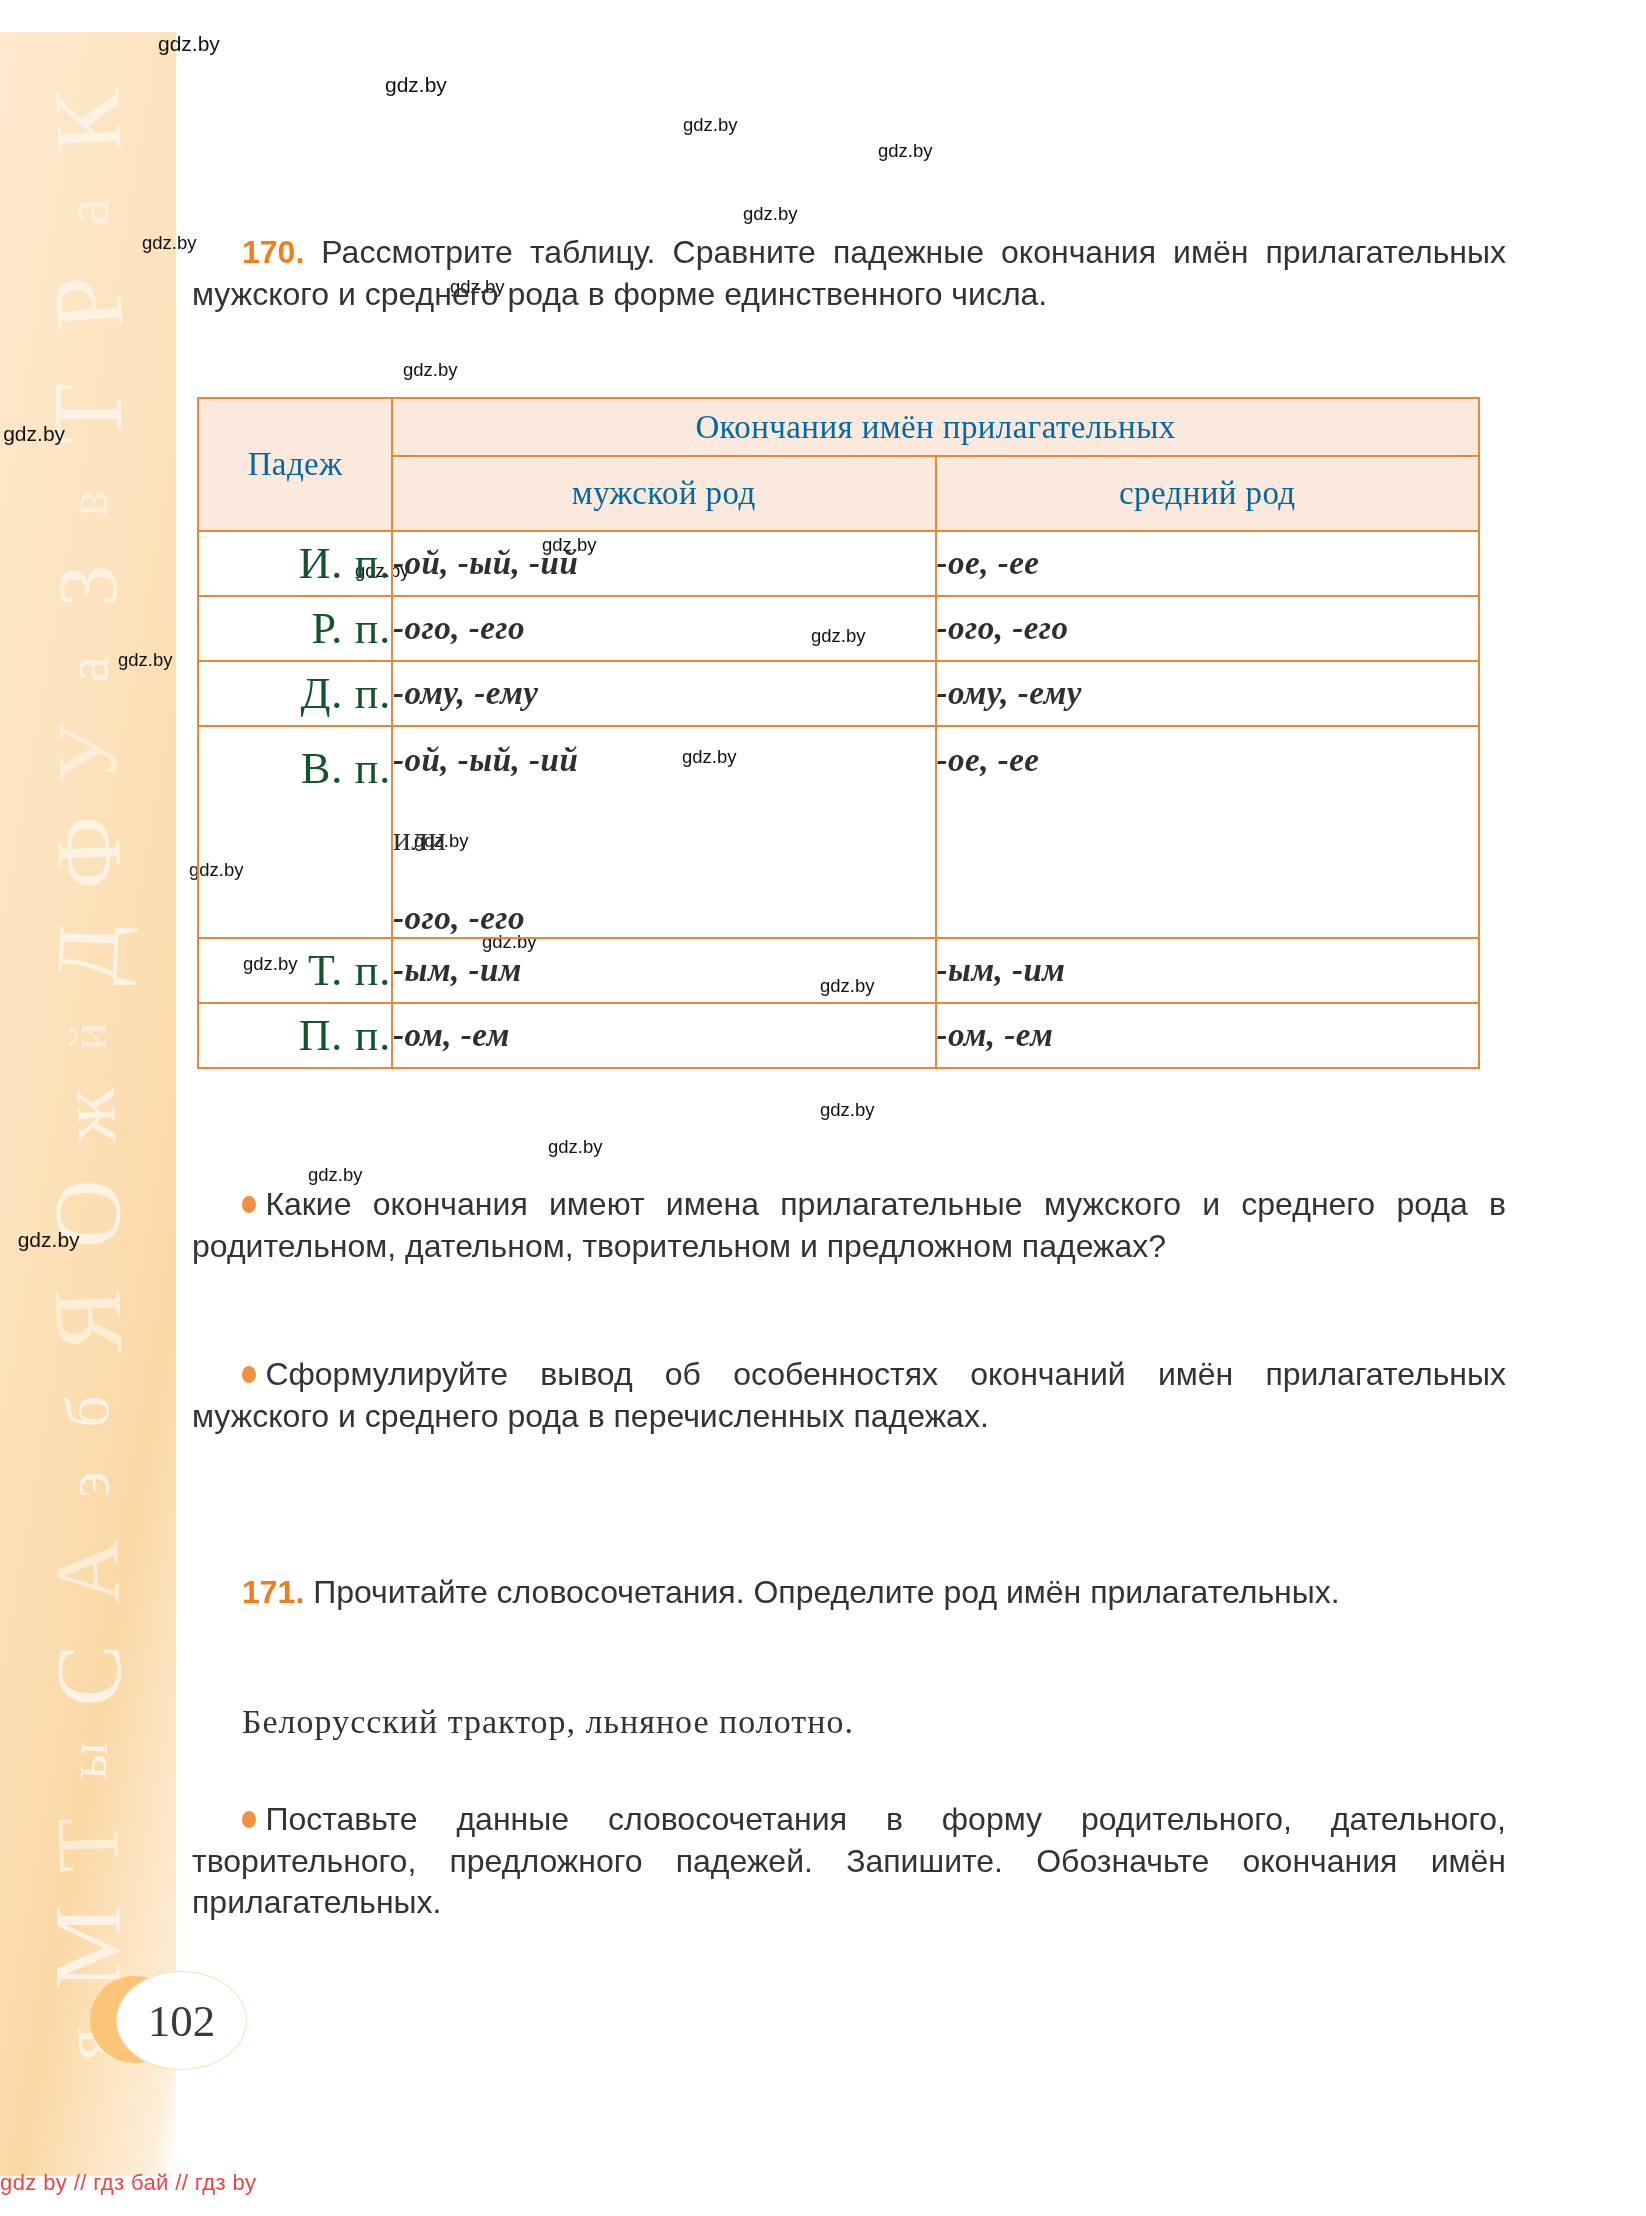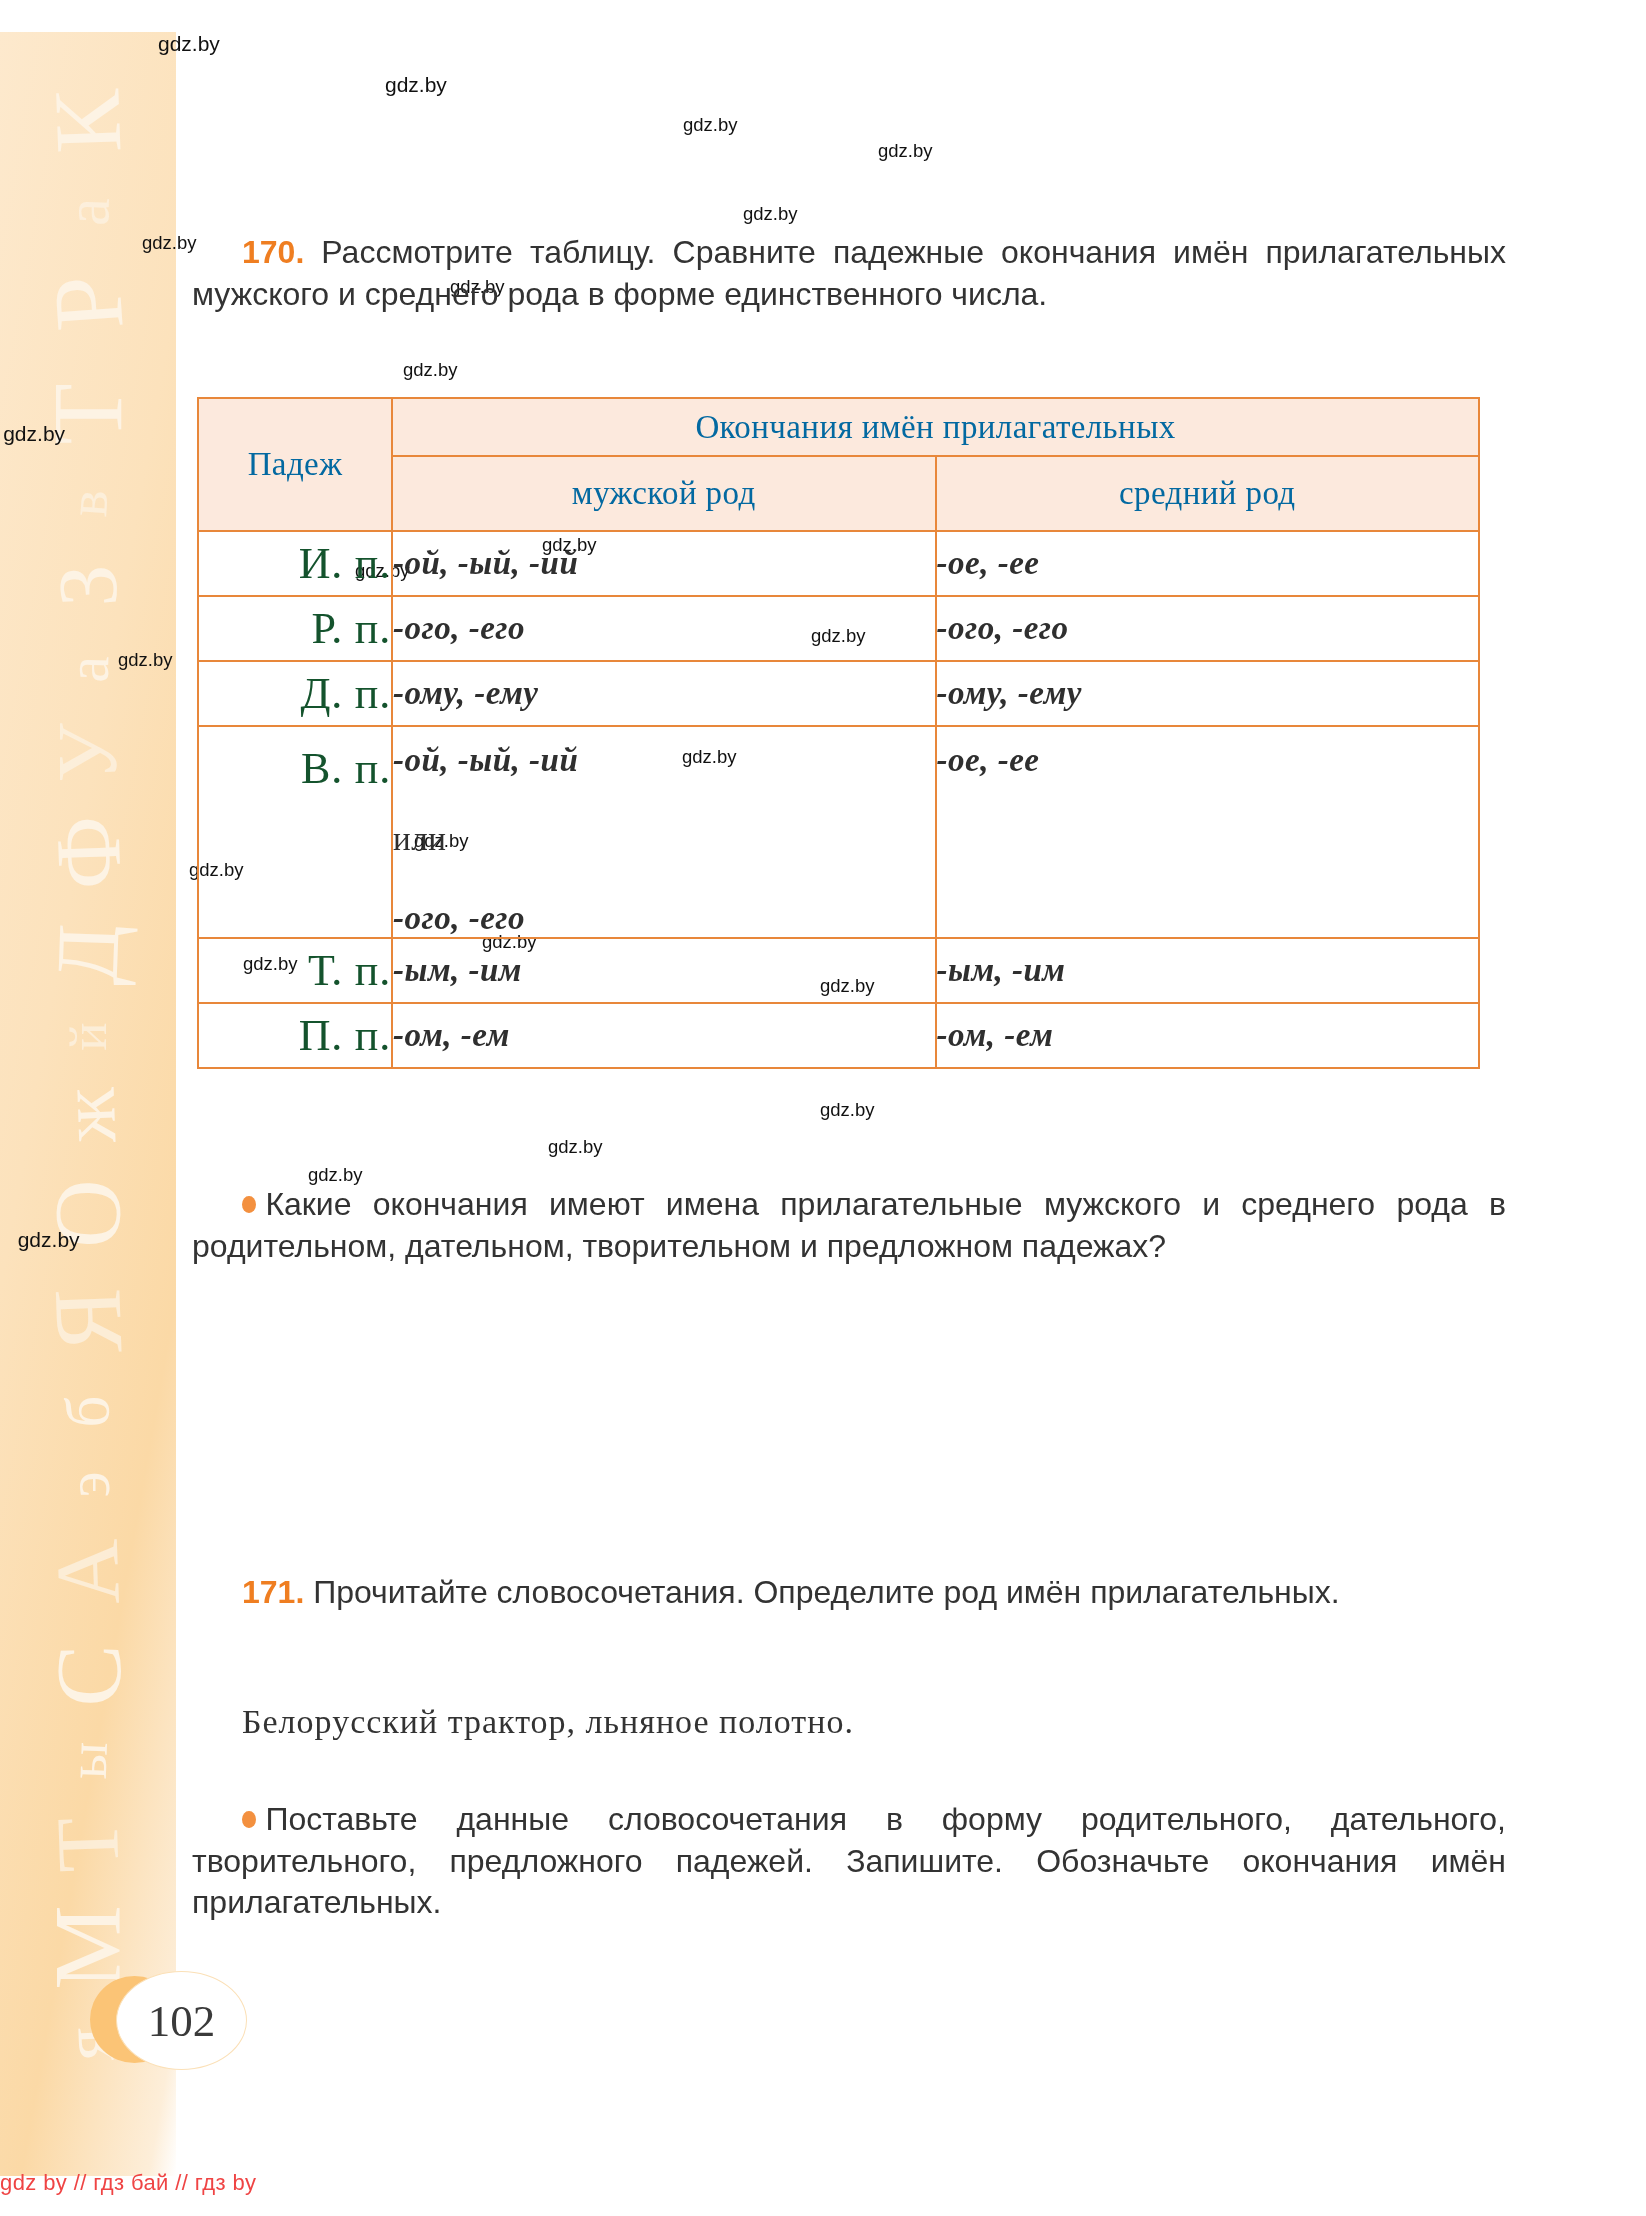--- a/index.html
+++ b/index.html
@@ -311,20 +311,23 @@
             <td class="ending" style="vertical-align: middle;">-ом, -ем</td>
           </tr>
         </tbody>
     </table>
   </div>
 
   <div class="ex-para ex-indent" style="left:192px; top:1184px;">
     <span class="bullet-dot"></span><span>Какие окончания имеют имена прилагательные мужского и среднего рода в родительном, дательном, творительном и предложном падежах?</span>
   </div>
 
+  <div class="ex-para ex-indent" style="left:192px; top:1354px;">
+    <span class="bullet-dot"></span><span>Сформулируйте вывод об особенностях окончаний имён прилагательных мужского и среднего рода в перечисленных падежах.</span>
+  </div>
 
   <div class="ex-para ex-indent" style="left:192px; top:1572px;">
     <span class="ex-num">171.</span><span> Прочитайте словосочетания. Определите род имён прилагательных.</span>
   </div>
 
   <div class="serif-line" style="left:192px; top:1703px;">Белорусский трактор, льняное полотно.</div>
 
   <div class="ex-para ex-indent" style="left:192px; top:1799px;">
     <span class="bullet-dot"></span><span>Поставьте данные словосочетания в форму родительного, дательного, творительного, предложного падежей. Запишите. Обозначьте окончания имён прилагательных.</span>
   </div>

